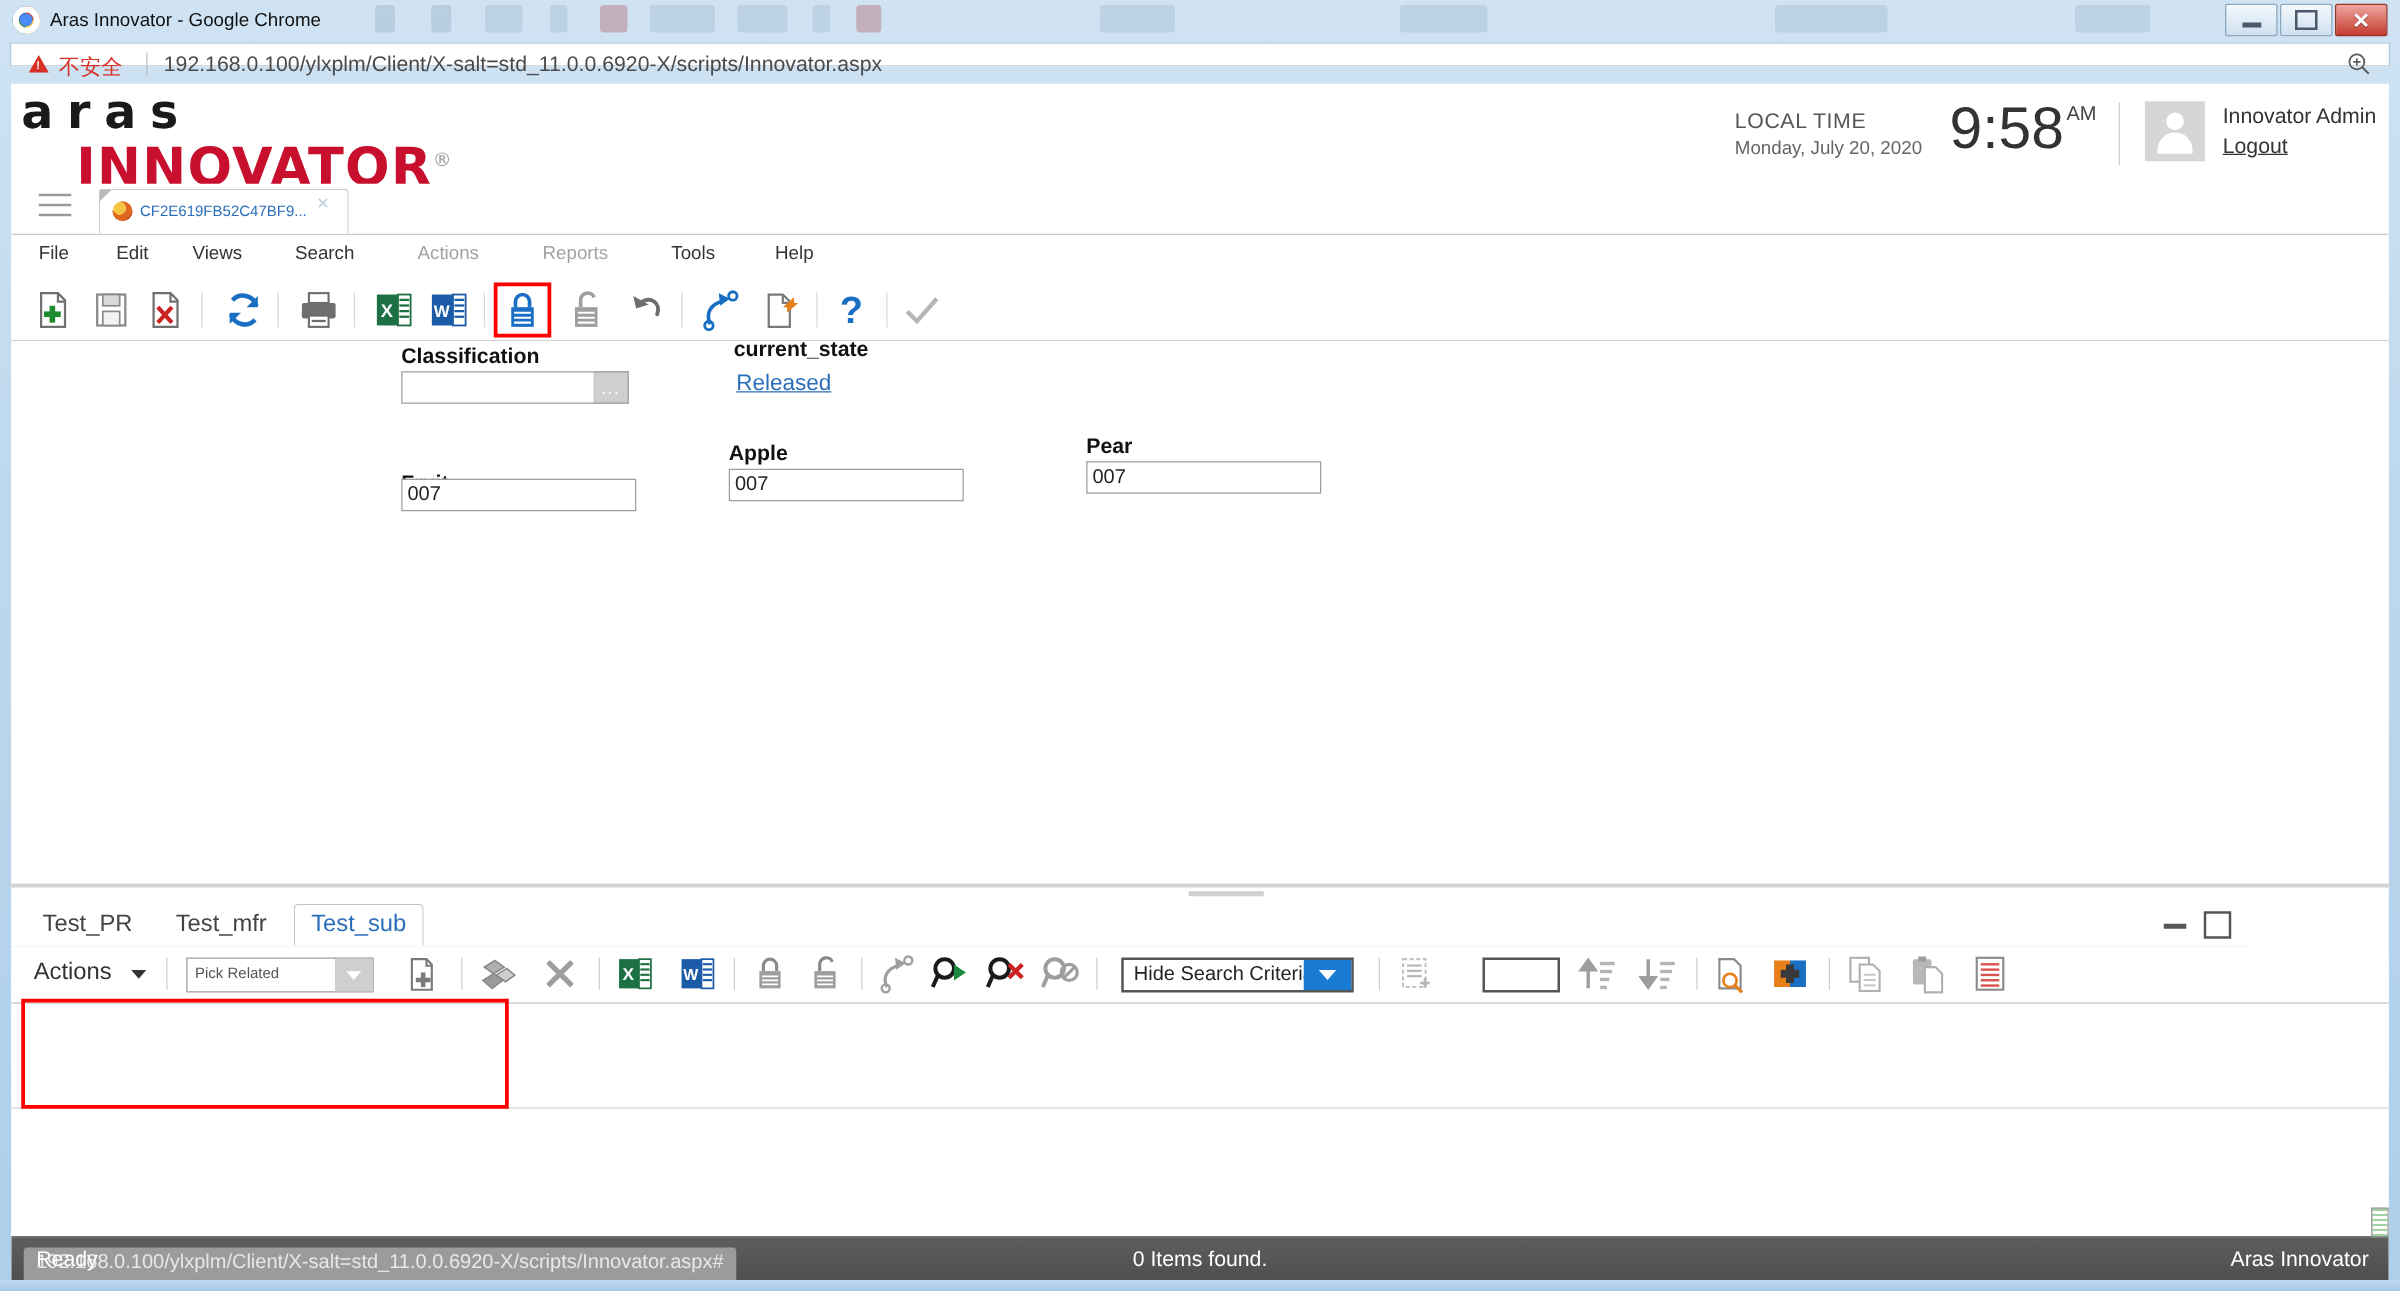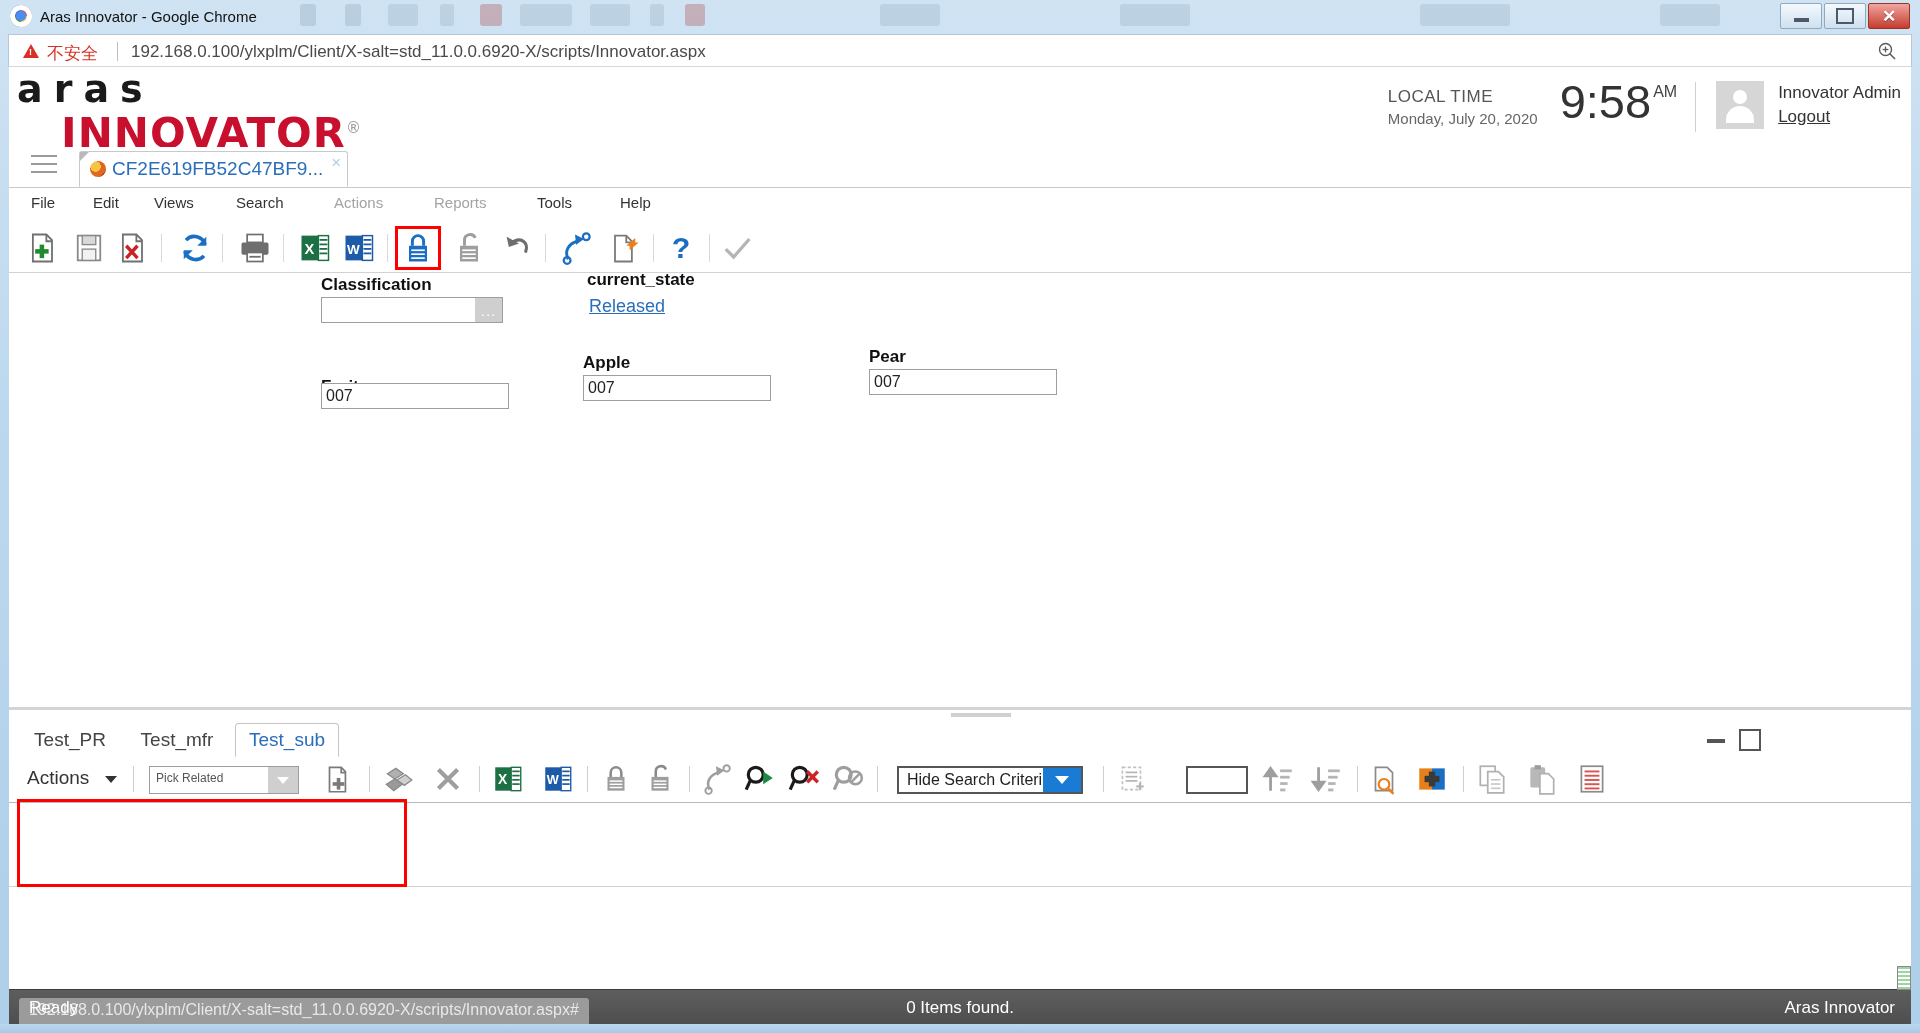--- a/index.html
+++ b/index.html
@@ -23,21 +23,21 @@
   .winbtns{position:absolute;right:10px;top:3px;display:flex;gap:2px;}
   .wb{width:40px;height:24px;border:1px solid #8fa9bf;border-radius:2px;
       background:linear-gradient(to bottom,#f4f9fd,#cfe0ef);
       display:flex;align-items:center;justify-content:center;}
   .wb.close{background:linear-gradient(to bottom,#f0a6a0,#c43c2e);border-color:#9a3226;}
   .minbar{width:15px;height:4px;background:#4a5a6a;margin-top:7px;}
   .maxsq{width:14px;height:12px;border:2px solid #4a5a6a;}
   .xsym{color:#fff;font-size:17px;font-weight:bold;line-height:1;text-shadow:0 1px 1px rgba(0,0,0,.4);}
 
   
-  .urlbar{position:absolute;left:8px;top:34px;width:1904px;height:33px;background:#fff;
+  .urlbar{position:absolute;left:8px;top:34px;width:1904px;height:19px;background:#fff;
           border:1px solid #b6c6d4;border-bottom:1px solid #cfd8de;box-sizing:border-box;}
   .warn-tri{position:absolute;left:14px;top:9px;width:0;height:0;
             border-left:8px solid transparent;border-right:8px solid transparent;
             border-bottom:14px solid #d93025;}
   .warn-tri:after{content:"!";position:absolute;left:-2px;top:3px;color:#fff;font-size:9px;font-weight:bold;}
   .warn-text{position:absolute;left:38px;top:7px;font-size:17px;color:#d93025;}
   .url-sep{position:absolute;left:108px;top:7px;width:1px;height:19px;background:#b9c0c6;}
   .url-text{position:absolute;left:122px;top:7px;font-size:17px;color:#4a4a4a;white-space:nowrap;}
   .zoom-ic{position:absolute;right:14px;top:6px;width:20px;height:20px;}
 
@@ -73,21 +73,21 @@
   .hamb{position:absolute;left:22px;top:8px;width:26px;height:20px;}
   .hamb i{display:block;height:2px;background:#9a9a9a;margin-bottom:6px;}
   .doctab{position:absolute;left:70px;top:4px;height:36px;min-width:200px;
           border:1px solid #c9c9c9;border-bottom:1px solid #fff;border-radius:3px 3px 0 0;
           background:#fff;display:flex;align-items:center;padding:0 6px 0 10px;box-sizing:border-box;}
   .doctab .corner{position:absolute;left:0;top:0;width:0;height:0;
           border-top:9px solid #b9b9b9;border-right:9px solid transparent;}
   .dtic{width:16px;height:16px;border-radius:50%;
         background:radial-gradient(circle at 35% 35%,#f6c344 0 35%,#e0671f 36% 70%,#b93a16 71% 100%);
         margin-right:6px;}
-  .dtlabel{font-size:19px;color:#2a6ebb;white-space:nowrap;}
+  .dtlabel{font-size:12px;color:#2a6ebb;white-space:nowrap;}
   .dtclose{color:#b8cde0;font-size:17px;margin-left:8px;margin-bottom:12px;}
 
   
   .menubar{position:absolute;left:0;top:121px;width:1902px;height:36px;background:#fff;}
   .menubar span{position:absolute;top:6px;font-size:15px;}
   .m-on{color:#333;}
   .m-off{color:#a3a3a3;}
 
   
   .toolbar{position:absolute;left:0;top:157px;width:1902px;height:48px;background:#fff;
@@ -108,21 +108,21 @@
              display:flex;align-items:center;justify-content:center;letter-spacing:1px;}
   .statelink{position:absolute;font-size:18px;color:#2a6ebb;text-decoration:underline;}
 
   
   .splitter{position:absolute;left:0;top:640px;width:1902px;height:12px;background:#fff;}
   .sp-line{position:absolute;left:0;top:0;width:1902px;height:3px;background:#d4d4d4;}
   .sp-grip{position:absolute;left:942px;top:6px;width:60px;height:4px;background:#d0d0d0;}
 
   
   .btabs{position:absolute;left:0;top:652px;width:1768px;height:38px;
-         border-bottom:1px solid #c4c4c4;background:#fff;}
+         border-bottom:1px solid #c4c4c4;background:#fff;padding-left:24px;}
   .btab{position:absolute;top:4px;height:34px;font-size:19px;color:#444;
         display:flex;align-items:center;justify-content:center;box-sizing:border-box;}
   .btab.active{color:#2a6ebb;border:1px solid #c4c4c4;border-bottom:1px solid #fff;
         border-radius:4px 4px 0 0;background:#fff;}
   .panel-min{position:absolute;right:52px;top:20px;width:18px;height:4px;background:#555;}
   .panel-max{position:absolute;right:16px;top:10px;width:18px;height:18px;border:2px solid #555;}
 
   
   .reltb{position:absolute;left:0;top:690px;width:1902px;height:45px;background:#fff;
          border-bottom:1px solid #b9b9b9;}

